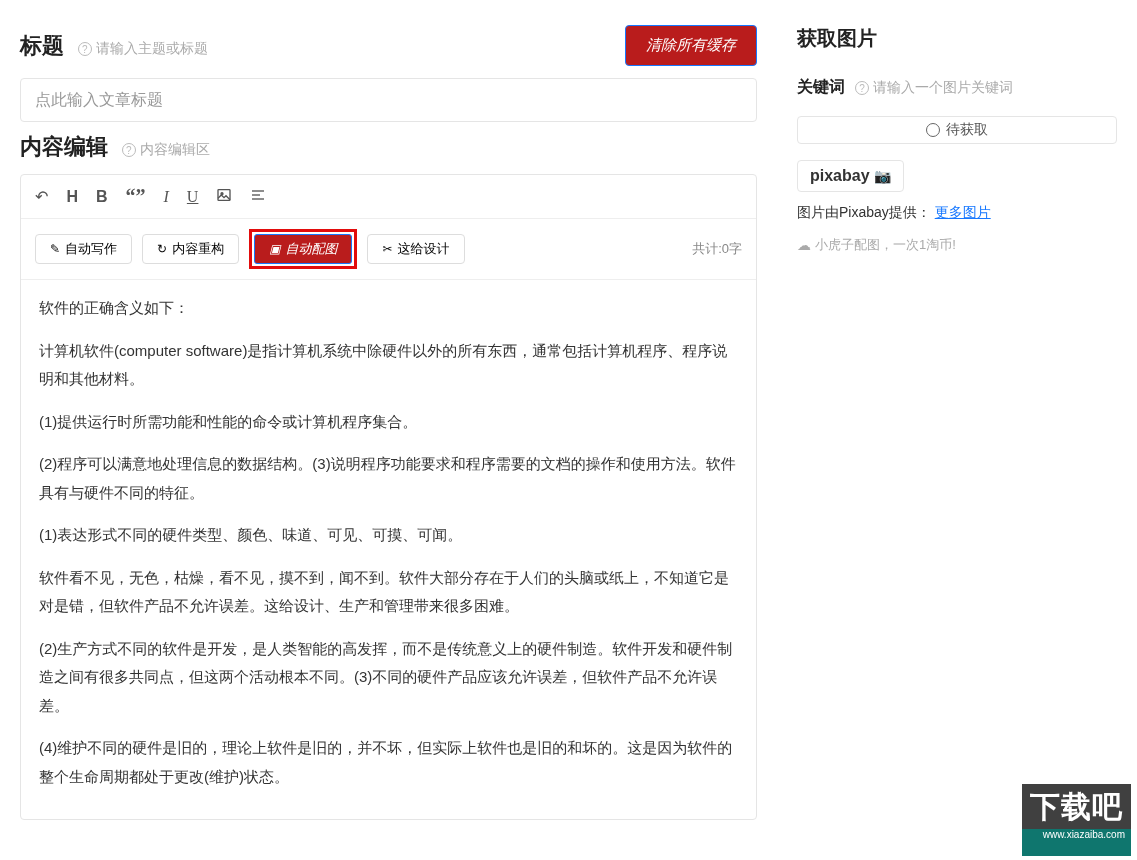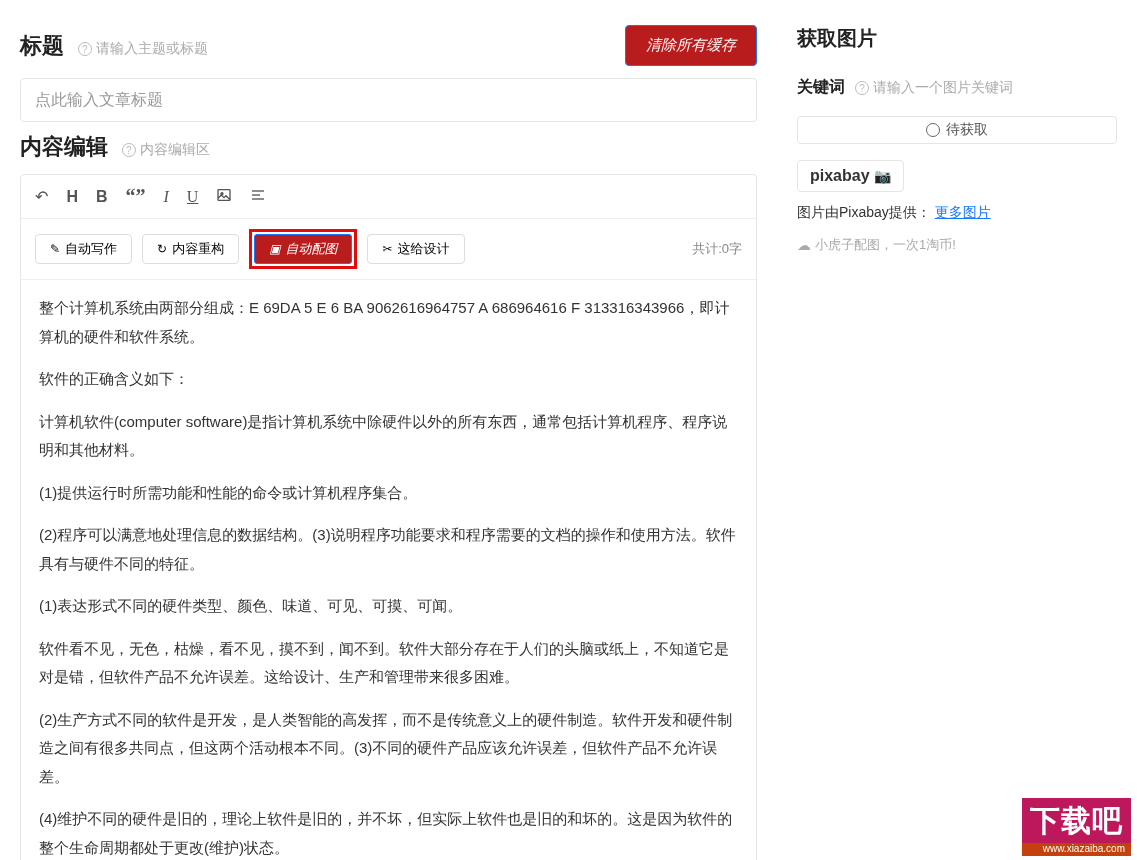--- a/index.html
+++ b/index.html
@@ -48,22 +48,22 @@
 .circle-icon { width: 14px; height: 14px; border: 1.5px solid #666; border-radius: 50%; display: inline-block; }
 
 .pixabay-badge { display: inline-block; border: 1px solid #e5e5e5; border-radius: 4px; padding: 6px 12px; margin-top: 16px; font-family: Arial; font-weight: 600; color: #333; font-size: 16px; }
 .pixabay-badge .camera { font-size: 14px; }
 .provider-text { margin-top: 12px; font-size: 14px; color: #333; }
 .provider-text a { color: #1677ff; text-decoration: underline; }
 
 .footer-note { margin-top: 14px; font-size: 13px; color: #aaa; display: flex; align-items: center; gap: 4px; }
 .cloud-icon { font-size: 14px; }
 .watermark-wrap { position: absolute; bottom: 4px; right: 6px; }
-.watermark-box { background:#be185d; color:#fff; padding:3px 8px 1px; font-weight:bold; font-size:30px; font-family:Liberation Sans, sans-serif; letter-spacing:1px; display:inline-block; }
-.watermark-sub { background:#c2410c; color:#fff; font-size:10px; text-align:right; padding:0 6px 2px; display:block; }
+.watermark-box { background:#404040; color:#fff; padding:3px 8px 1px; font-weight:bold; font-size:30px; font-family:Liberation Sans, sans-serif; letter-spacing:1px; display:inline-block; }
+.watermark-sub { background:#0f766e; color:#fff; font-size:10px; text-align:right; padding:0 6px 16px; display:block; }
 
 svg.icon { width: 16px; height: 16px; }
 </style>
 </head>
 <body>
 
 <div class="main-container">
   <div class="left-panel">
     <div class="section-header">
       <div>
@@ -128,21 +128,20 @@
           </button>
         </span>
         <button class="btn btn-sm">
           <span class="btn-icon">✂</span>
           <span>这给设计</span>
         </button>
         <span class="char-count">共计:0字</span>
       </div>
 
       <div class="editor-content">
-        <p>整个计算机系统由两部分组成：E 69DA 5 E 6 BA 9062616964757 A 686964616 F 313316343966，即计算机的硬件和软件系统。</p>
         <p>软件的正确含义如下：</p>
         <p>计算机软件(computer software)是指计算机系统中除硬件以外的所有东西，通常包括计算机程序、程序说明和其他材料。</p>
         <p>(1)提供运行时所需功能和性能的命令或计算机程序集合。</p>
         <p>(2)程序可以满意地处理信息的数据结构。(3)说明程序功能要求和程序需要的文档的操作和使用方法。软件具有与硬件不同的特征。</p>
         <p>(1)表达形式不同的硬件类型、颜色、味道、可见、可摸、可闻。</p>
         <p>软件看不见，无色，枯燥，看不见，摸不到，闻不到。软件大部分存在于人们的头脑或纸上，不知道它是对是错，但软件产品不允许误差。这给设计、生产和管理带来很多困难。</p>
         <p>(2)生产方式不同的软件是开发，是人类智能的高发挥，而不是传统意义上的硬件制造。软件开发和硬件制造之间有很多共同点，但这两个活动根本不同。(3)不同的硬件产品应该允许误差，但软件产品不允许误差。</p>
         <p>(4)维护不同的硬件是旧的，理论上软件是旧的，并不坏，但实际上软件也是旧的和坏的。这是因为软件的整个生命周期都处于更改(维护)状态。</p>
       </div>
     </div>

